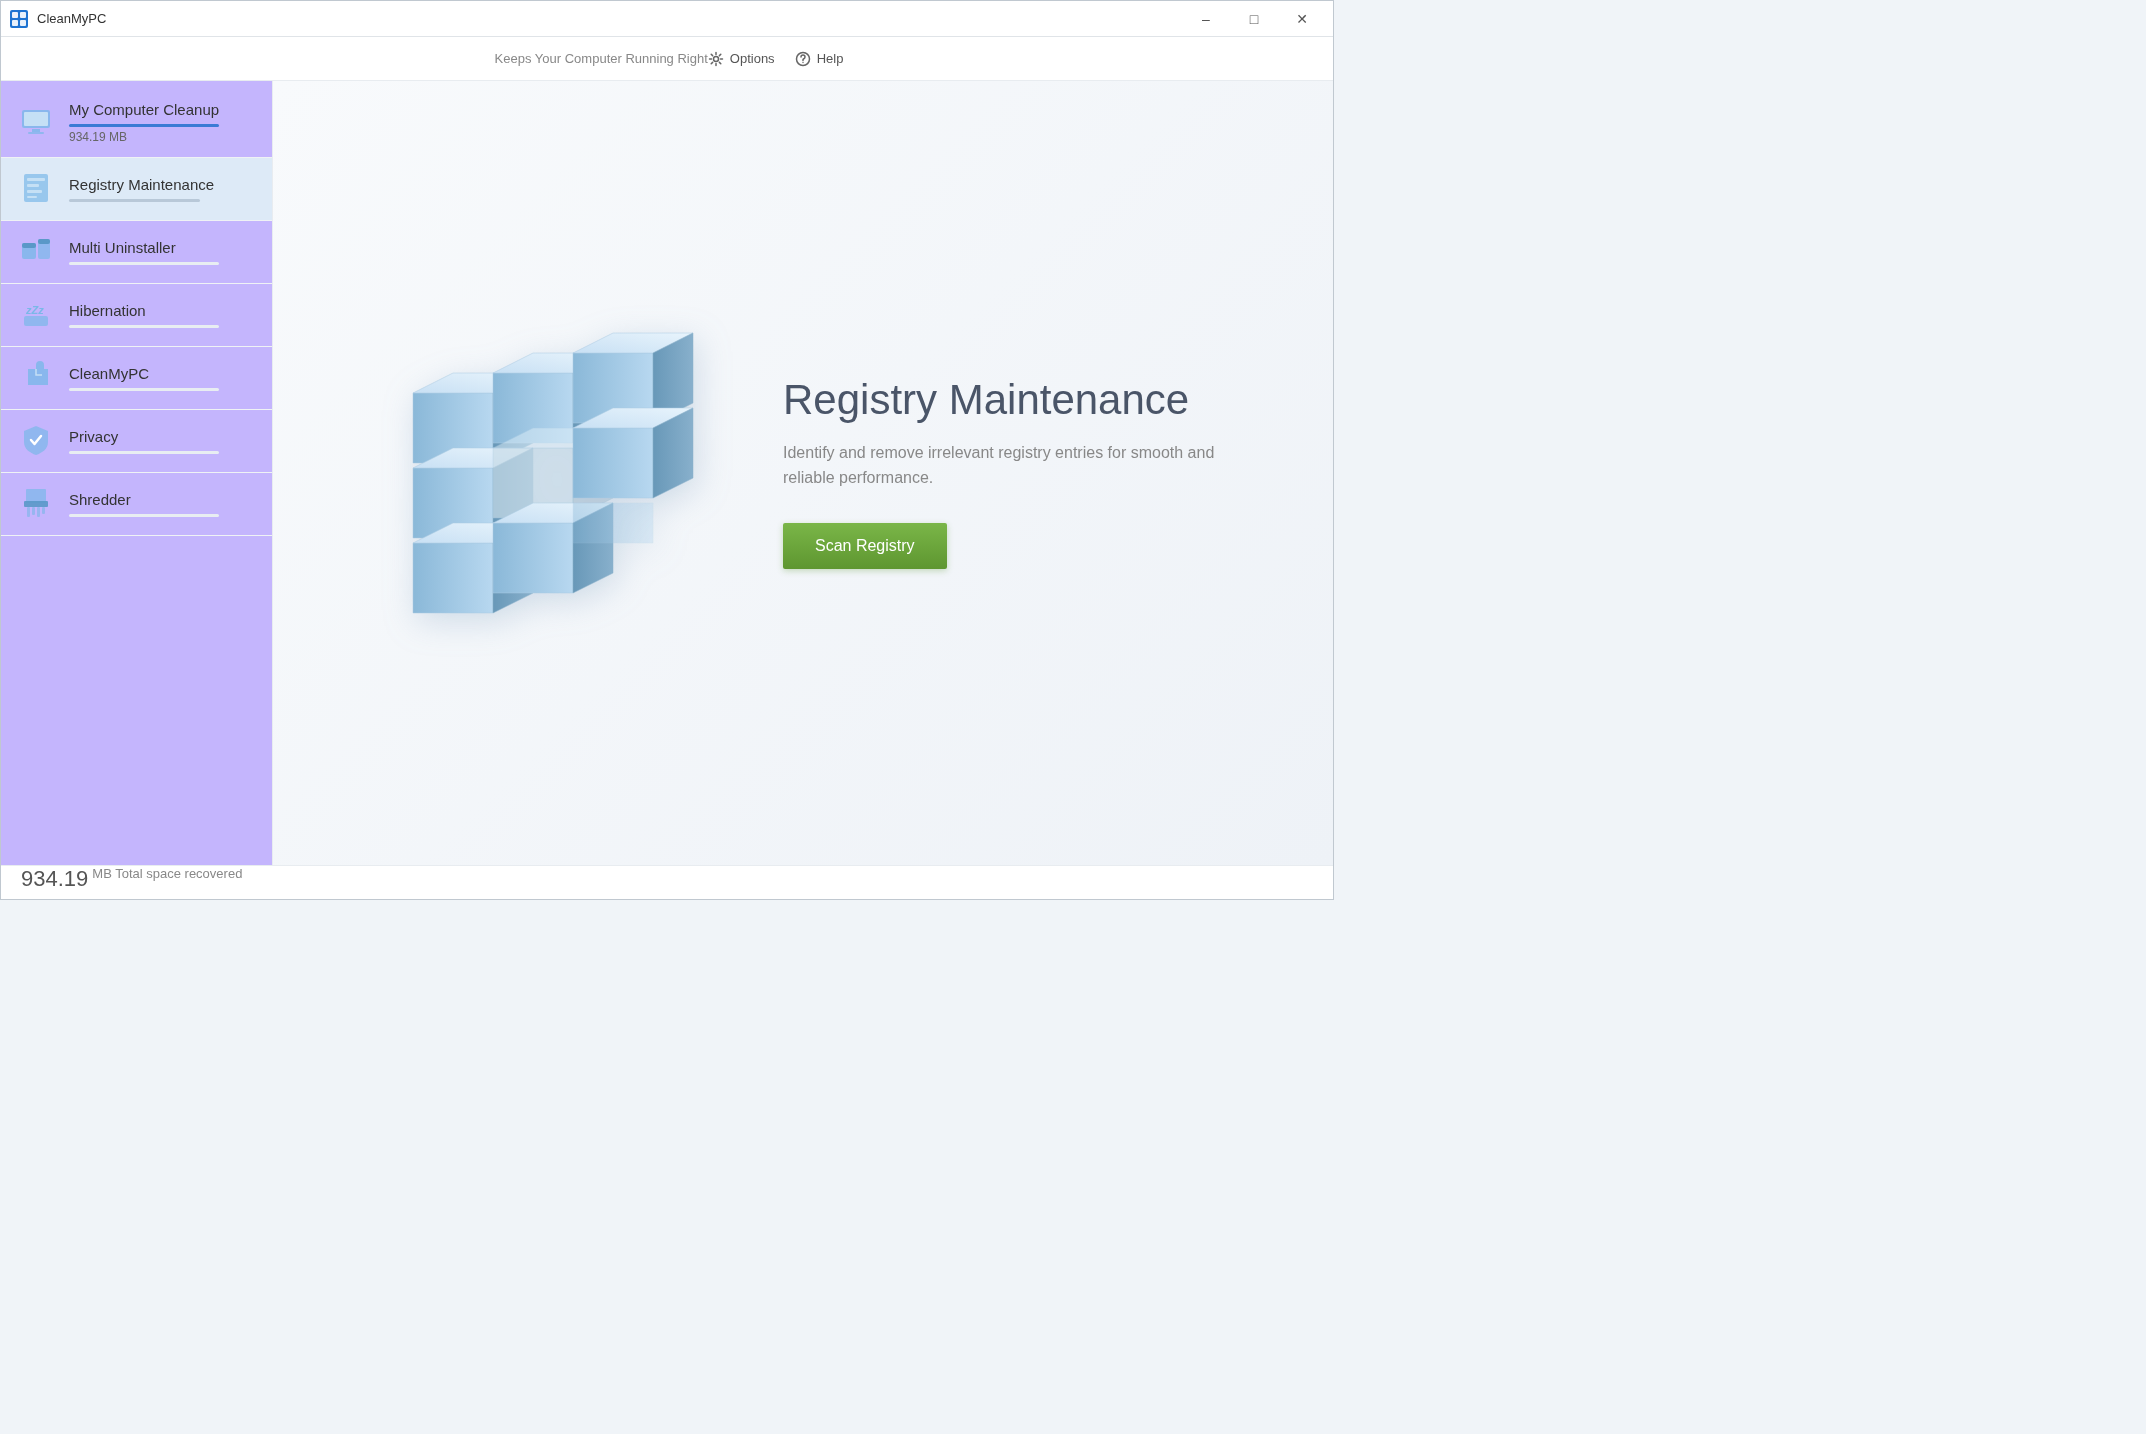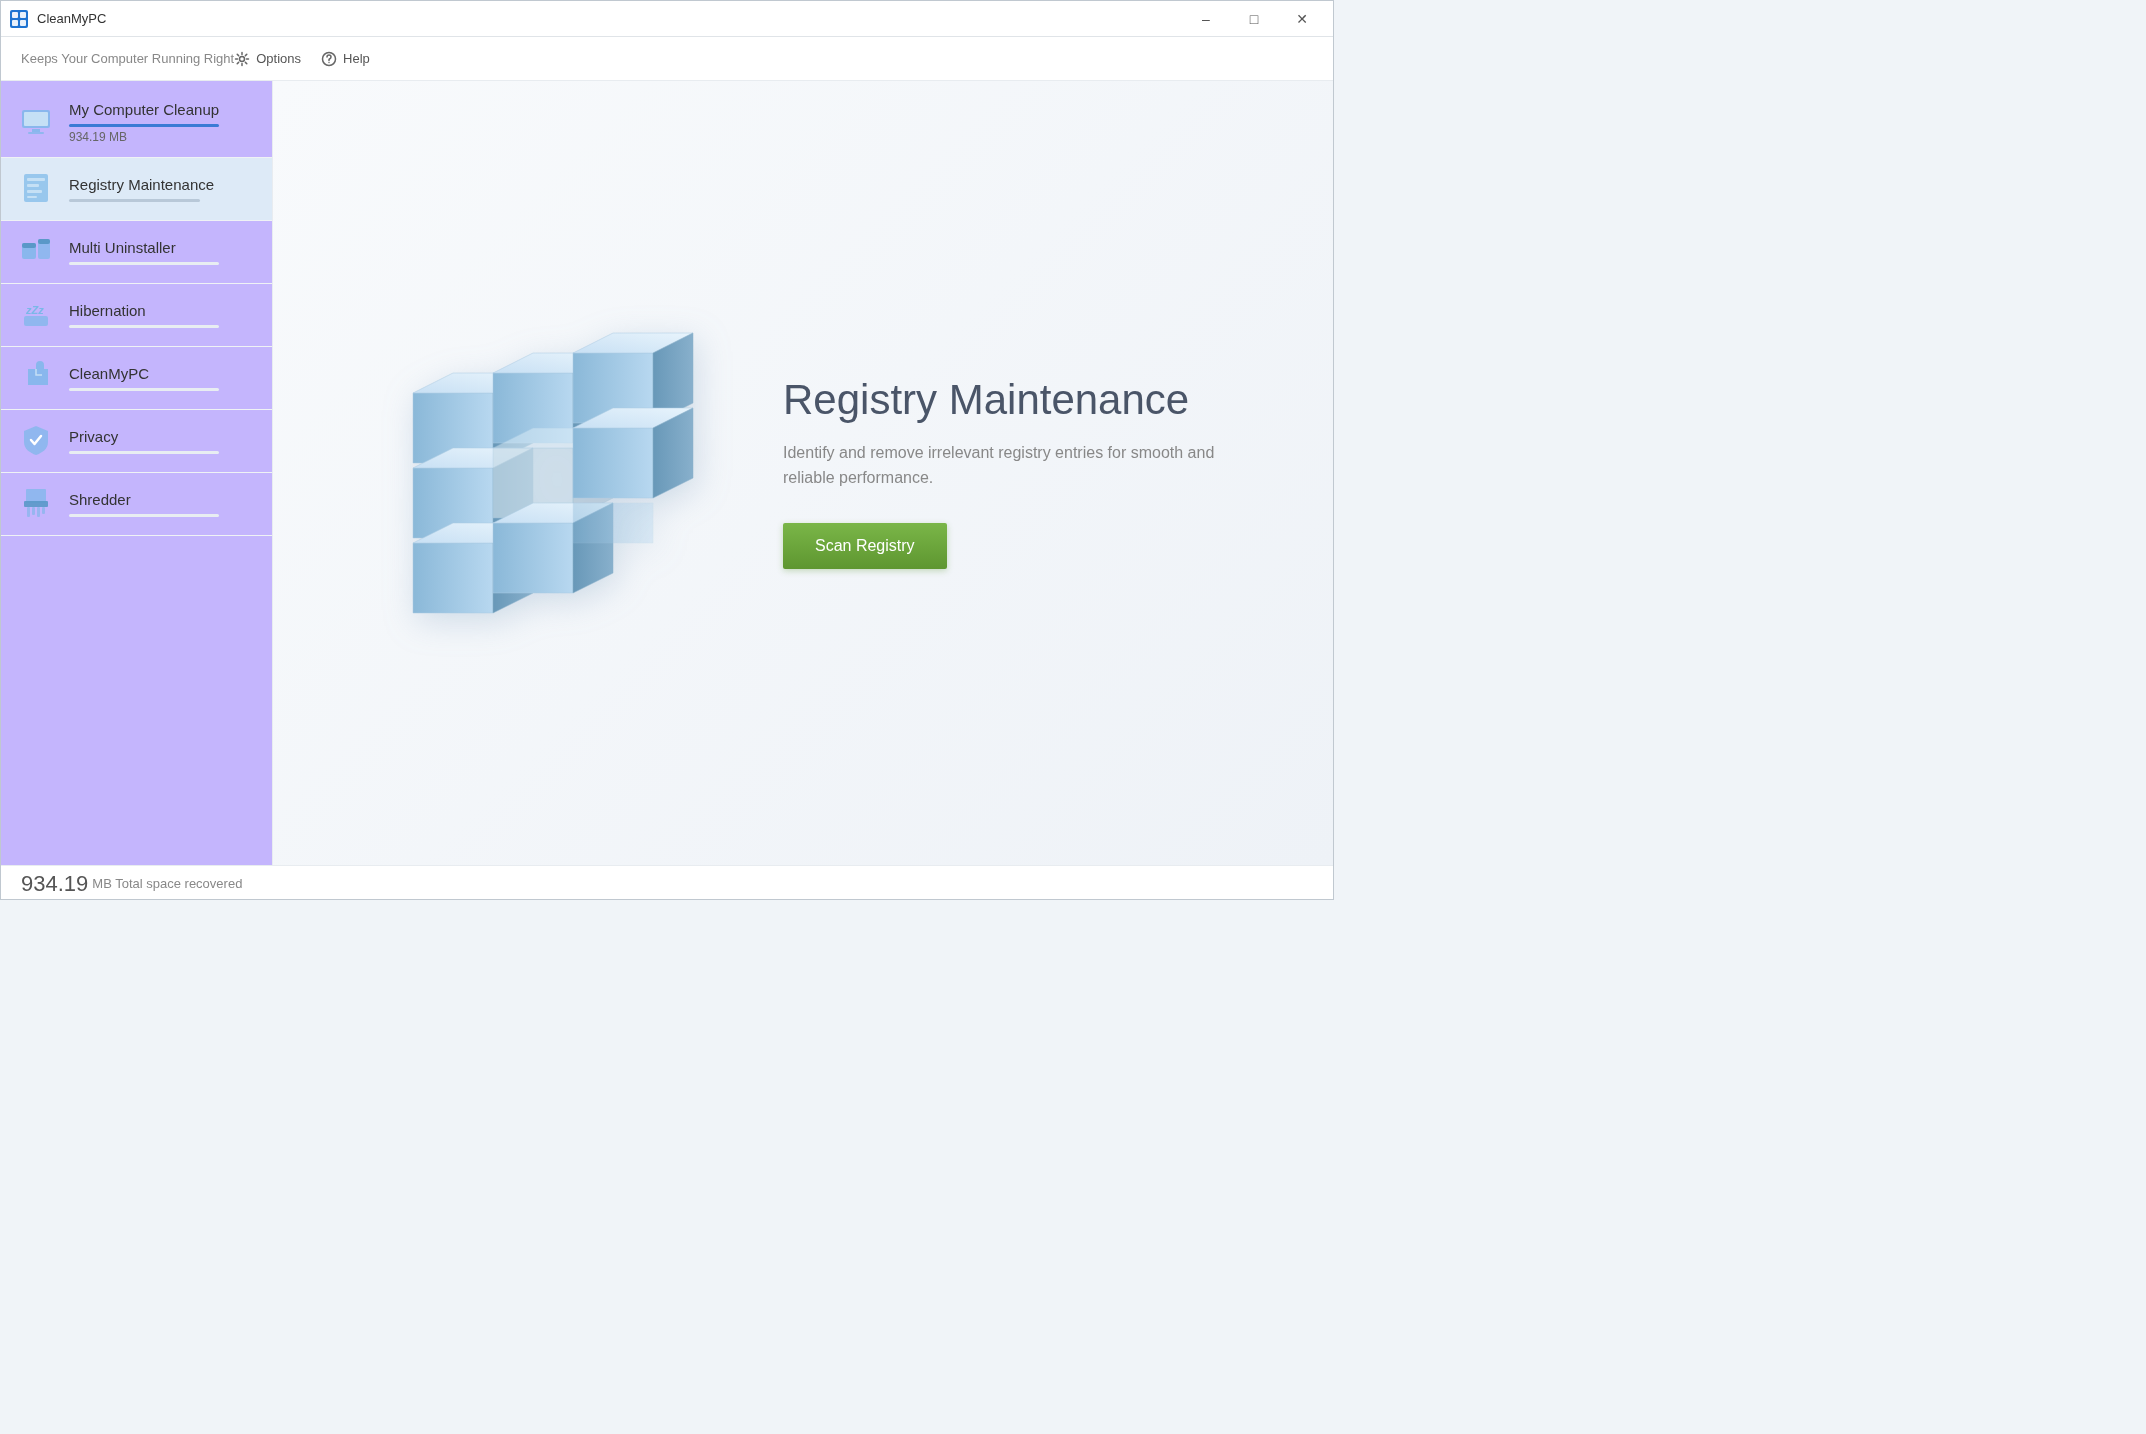--- a/index.html
+++ b/index.html
@@ -51,21 +51,21 @@
       font-size: 14px;
       color: #555;
     }
 
     
     .subtitlebar {
       height: 44px;
       background: #fff;
       display: flex;
       align-items: center;
-      justify-content: flex-start;
+      justify-content: center;
       padding: 0 16px 0 20px;
       border-bottom: 1px solid #e8ecf0;
     }
     .subtitle-text {
       font-size: 13px;
       color: #888;
     }
     .subtitle-actions {
       display: flex;
       gap: 20px;
@@ -188,21 +188,20 @@
       font-weight: 500;
       box-shadow: 0 2px 6px rgba(90,150,48,0.3);
     }
 
     
     .statusbar {
       height: 36px;
       background: #fff;
       border-top: 1px solid #e8ecf0;
       display: flex;
-      align-items: center;
       padding: 0 20px;
     }
     .status-number {
       font-size: 22px;
       font-weight: 300;
       color: #555;
     }
     .status-text {
       font-size: 13px;
       color: #888;

